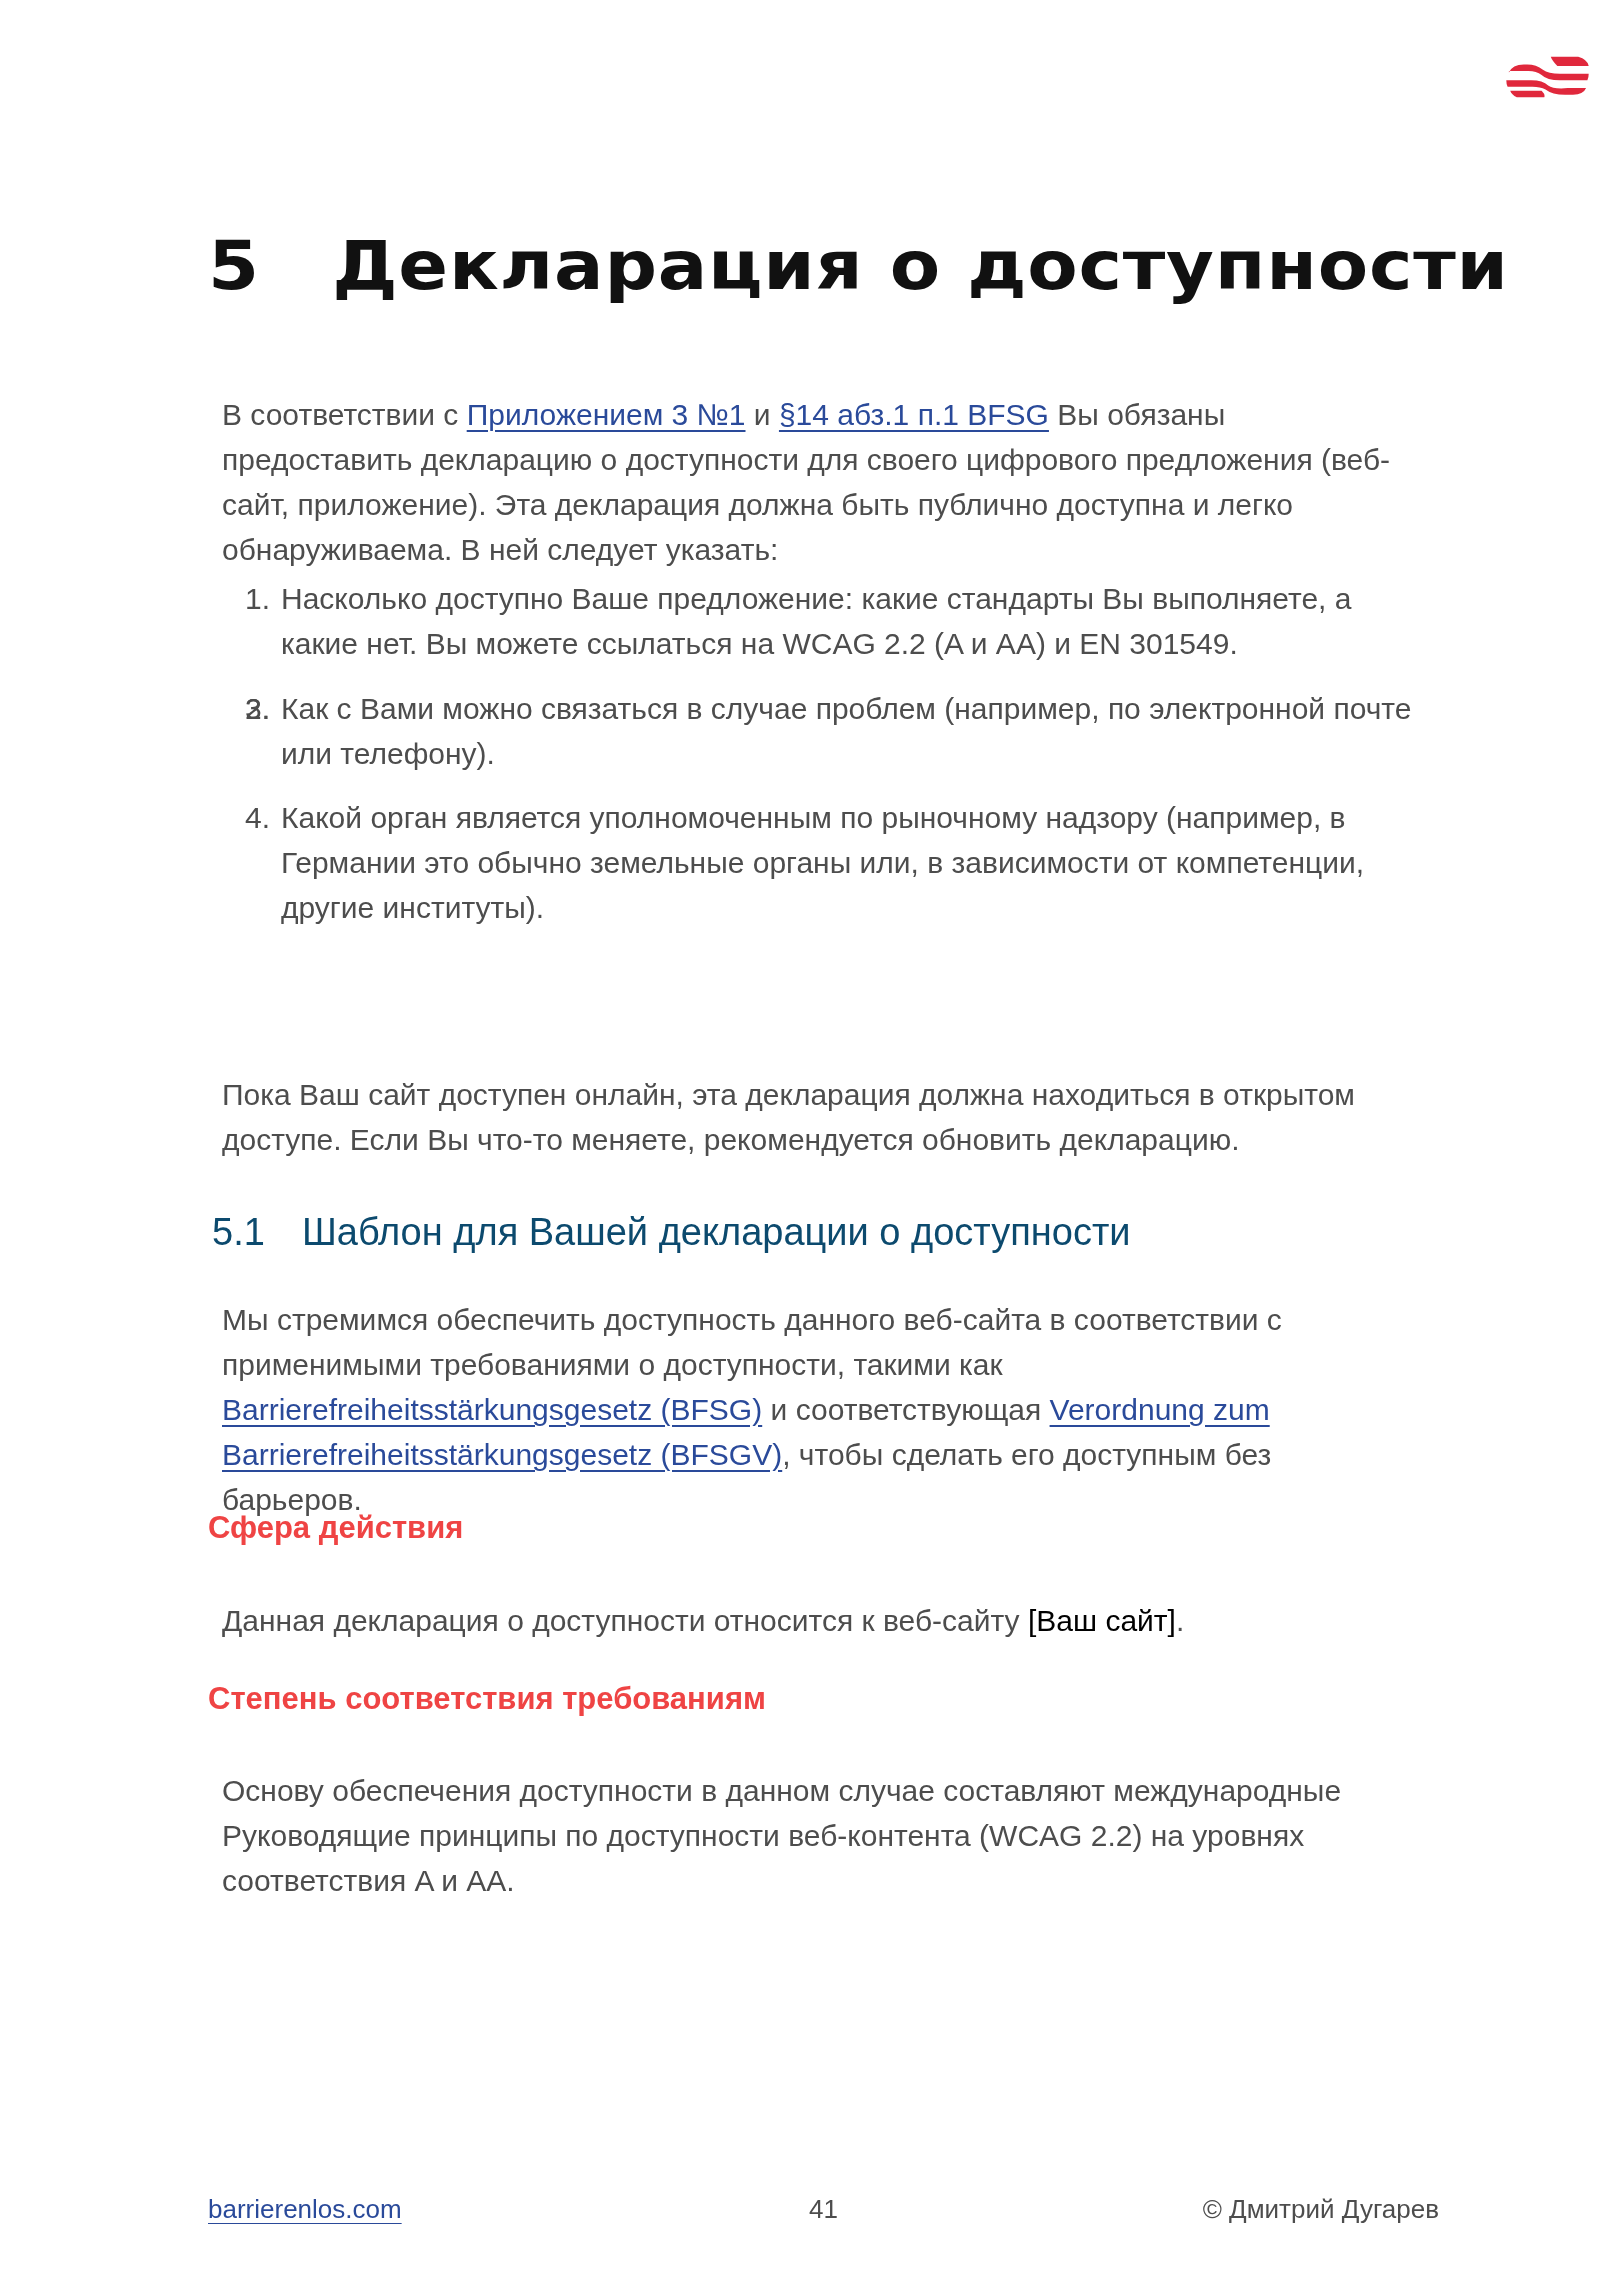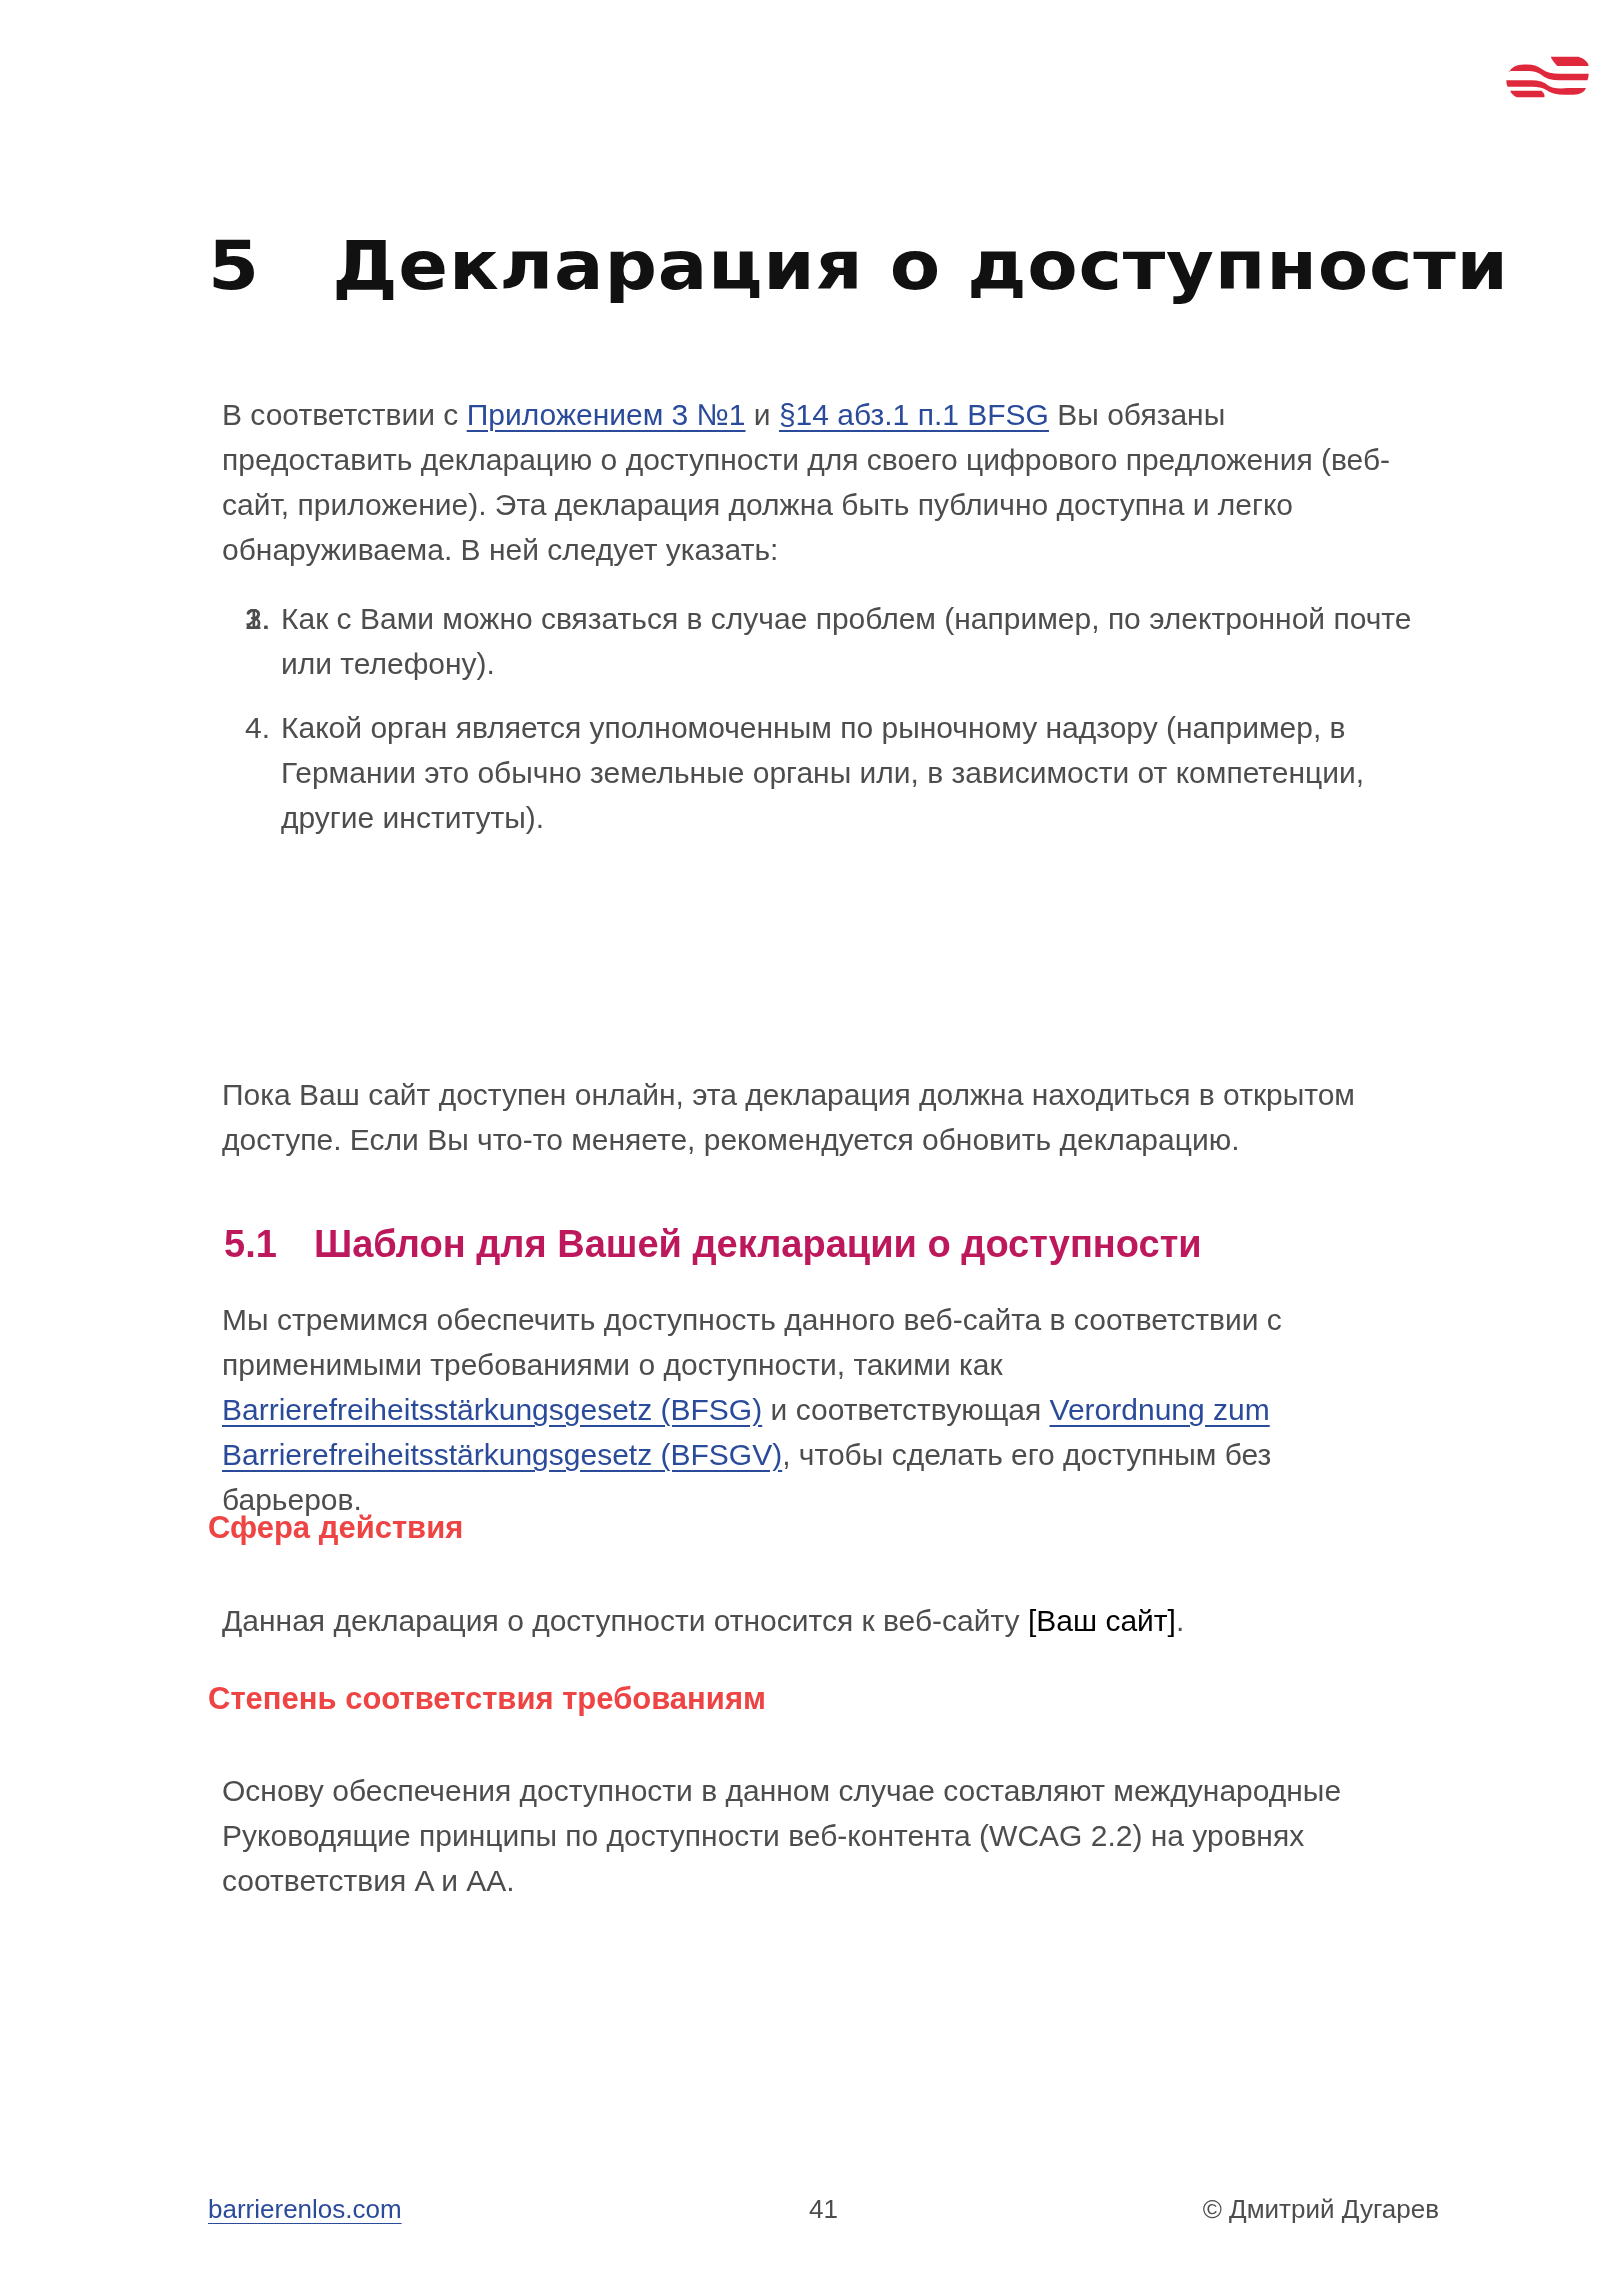--- a/index.html
+++ b/index.html
@@ -10,21 +10,21 @@
   h1.main-title { position:absolute; top:223px; left:0; margin:0; font-size:68px; line-height:85px;
                   font-weight:900; color:#111111; letter-spacing:0.7px; white-space:nowrap;
                   font-family:"DejaVu Sans", sans-serif; transform:scaleX(1.08); transform-origin:left; }
   h1 .num { display:inline-block; width:115px; }
   .p { font-size:30px; line-height:45px; margin:14px; color:#4d4d4d; }
   a.link { color:#2a4a9a; text-decoration:underline; text-decoration-thickness:2px; text-underline-offset:5.2px; }
   .block { position:absolute; left:0; width:1217px; }
   ol.list { margin:0; padding:0; list-style:none; }
   ol.list li { position:relative; padding-left:73px; font-size:30px; line-height:45px; color:#4d4d4d; margin-bottom:19.6px; }
   ol.list li .n { position:absolute; left:37px; top:0; }
-  h2.sub { margin:16px; font-size:38px; line-height:52px; font-weight:bold; color:#be185d; white-space:nowrap; }
+  h2.sub { margin:4px; font-size:38px; line-height:52px; font-weight:normal; color:#0c4a6e; white-space:nowrap; }
   h2 .num { display:inline-block; width:90px; }
   h3.h { margin:0; font-size:31px; line-height:45px; font-weight:bold; color:#ef4444; }
   b.strong { color:#000000; font-weight:normal; }
   .footer { position:absolute; top:2193px; left:208px; width:1231px; font-size:26px; line-height:33px; color:#4d4d4d; }
   .footer .left { position:absolute; left:0; }
   .footer .center { position:absolute; left:0; width:100%; text-align:center; }
   .footer .right { position:absolute; right:0; }
 </style>
 </head>
 <body>
@@ -41,21 +41,21 @@
 <div class="content">
 
   <h1 class="main-title"><span class="num">5</span><span>Декларация о доступности</span></h1>
 
   <div class="block" style="top:378px;">
     <p class="p"><span>В соответствии с </span><a class="link" href="#">Приложением 3 №1</a><span> и </span><a class="link" href="#">§14 абз.1 п.1 BFSG</a><span> Вы обязаны предоставить декларацию о доступности для своего цифрового предложения (веб-сайт, приложение). Эта декларация должна быть публично доступна и легко обнаруживаема. В ней следует указать:</span></p>
   </div>
 
   <div class="block" style="top:576px;">
     <ol class="list">
-      <li><span class="n">1.</span></li>
+      <li><span class="n">1.</span><span>Насколько доступно Ваше предложение: какие стандарты Вы выполняете, а какие нет. Вы можете ссылаться на WCAG 2.2 (A и AA) и EN 301549.</span></li>
       <li><span class="n">2.</span></li>
       <li><span class="n">3.</span><span>Как с Вами можно связаться в случае проблем (например, по электронной почте или телефону).</span></li>
       <li><span class="n">4.</span><span>Какой орган является уполномоченным по рыночному надзору (например, в Германии это обычно земельные органы или, в зависимости от компетенции, другие институты).</span></li>
     </ol>
   </div>
 
   <div class="block" style="top:1058px;">
     <p class="p">Пока Ваш сайт доступен онлайн, эта декларация должна находиться в открытом доступе. Если Вы что-то меняете, рекомендуется обновить декларацию.</p>
   </div>
 

